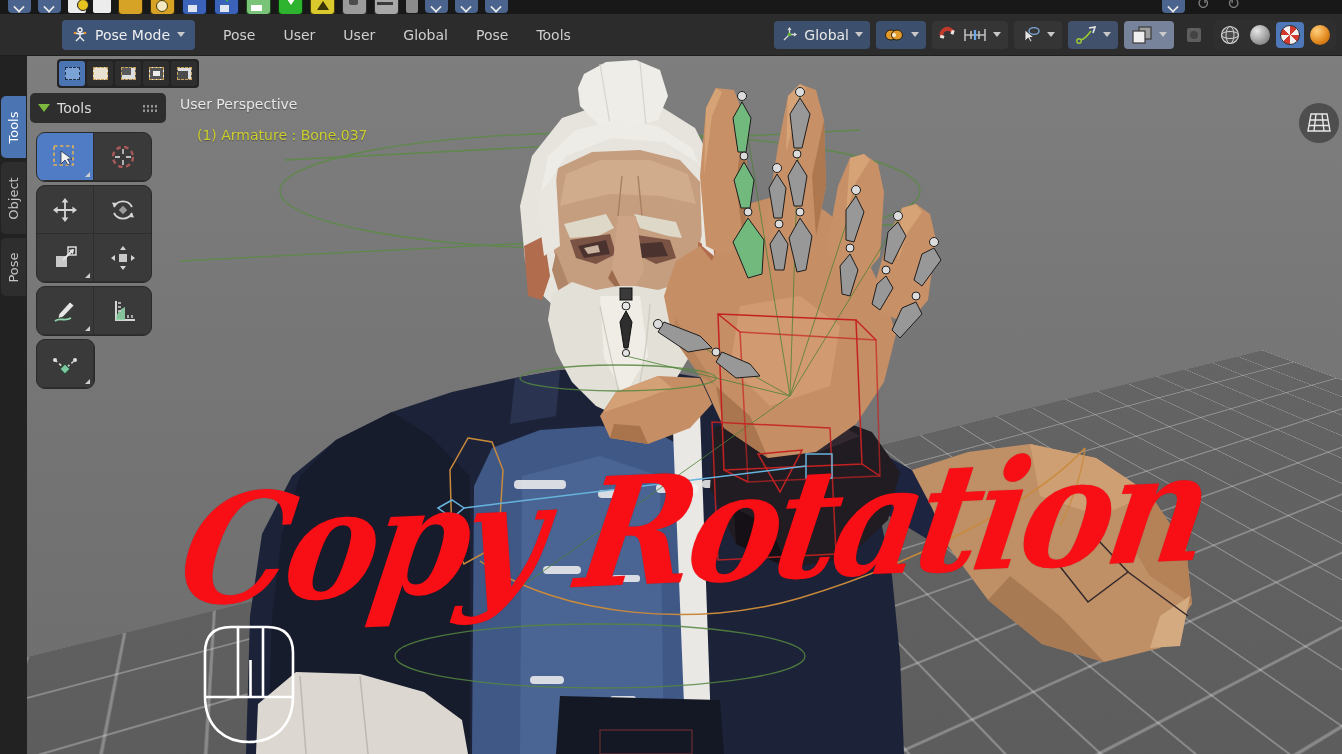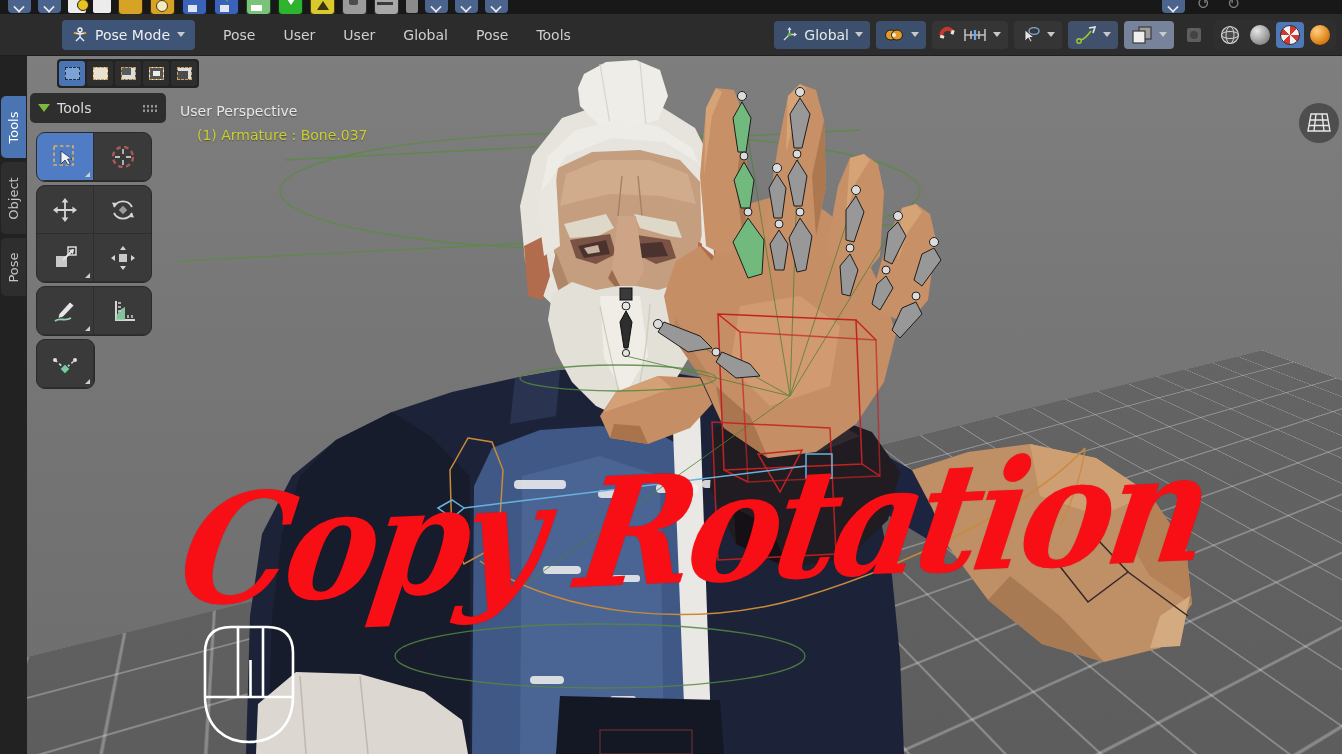--- a/index.html
+++ b/index.html
@@ -67,21 +67,21 @@
             background:linear-gradient(#7e7e7e,#747474 55%,#6d6d6d);}
   .floorwrap{position:absolute;left:-200px;top:430px;width:1800px;height:800px;transform:rotate(2.2deg);}
   .floor{position:absolute;inset:0;
       background-image:
         repeating-linear-gradient(90deg,rgba(225,225,225,.33) 0 1.6px,transparent 1.6px 58px),
         repeating-linear-gradient(0deg,rgba(225,225,225,.33) 0 1.6px,transparent 1.6px 58px),
         linear-gradient(rgba(20,20,20,.18),rgba(20,20,20,.18));
       transform:perspective(760px) rotateX(57deg) rotate(-28deg);transform-origin:50% 0;}
   .scene{position:absolute;left:0;top:0;}
 
-  .vplabel{position:absolute;left:180px;top:47px;color:#e8e8e8;font-size:14px;text-shadow:0 1px 1px rgba(0,0,0,.35);}
+  .vplabel{position:absolute;left:180px;top:40px;color:#e8e8e8;font-size:14px;text-shadow:0 1px 1px rgba(0,0,0,.35);}
   .vpobject{position:absolute;left:197px;top:71px;color:#cbcf2e;font-size:14px;text-shadow:0 1px 1px rgba(0,0,0,.35);}
   .overlaytitle{position:absolute;left:183px;top:420px;white-space:nowrap;line-height:1;
       font-family:"DejaVu Serif","Liberation Serif",serif;font-style:italic;font-weight:bold;
       font-size:150px;letter-spacing:-7px;color:#f80f16;
       transform:rotate(-2.5deg) skewX(-11deg) scaleX(.93);transform-origin:left center;
       text-shadow:0 0 1px rgba(150,0,0,.4);}
 
   .gridbtn{position:absolute;left:1299px;top:47px;width:40px;height:40px;border-radius:50%;
       background:rgba(40,40,40,.55);display:flex;align-items:center;justify-content:center;}
 

